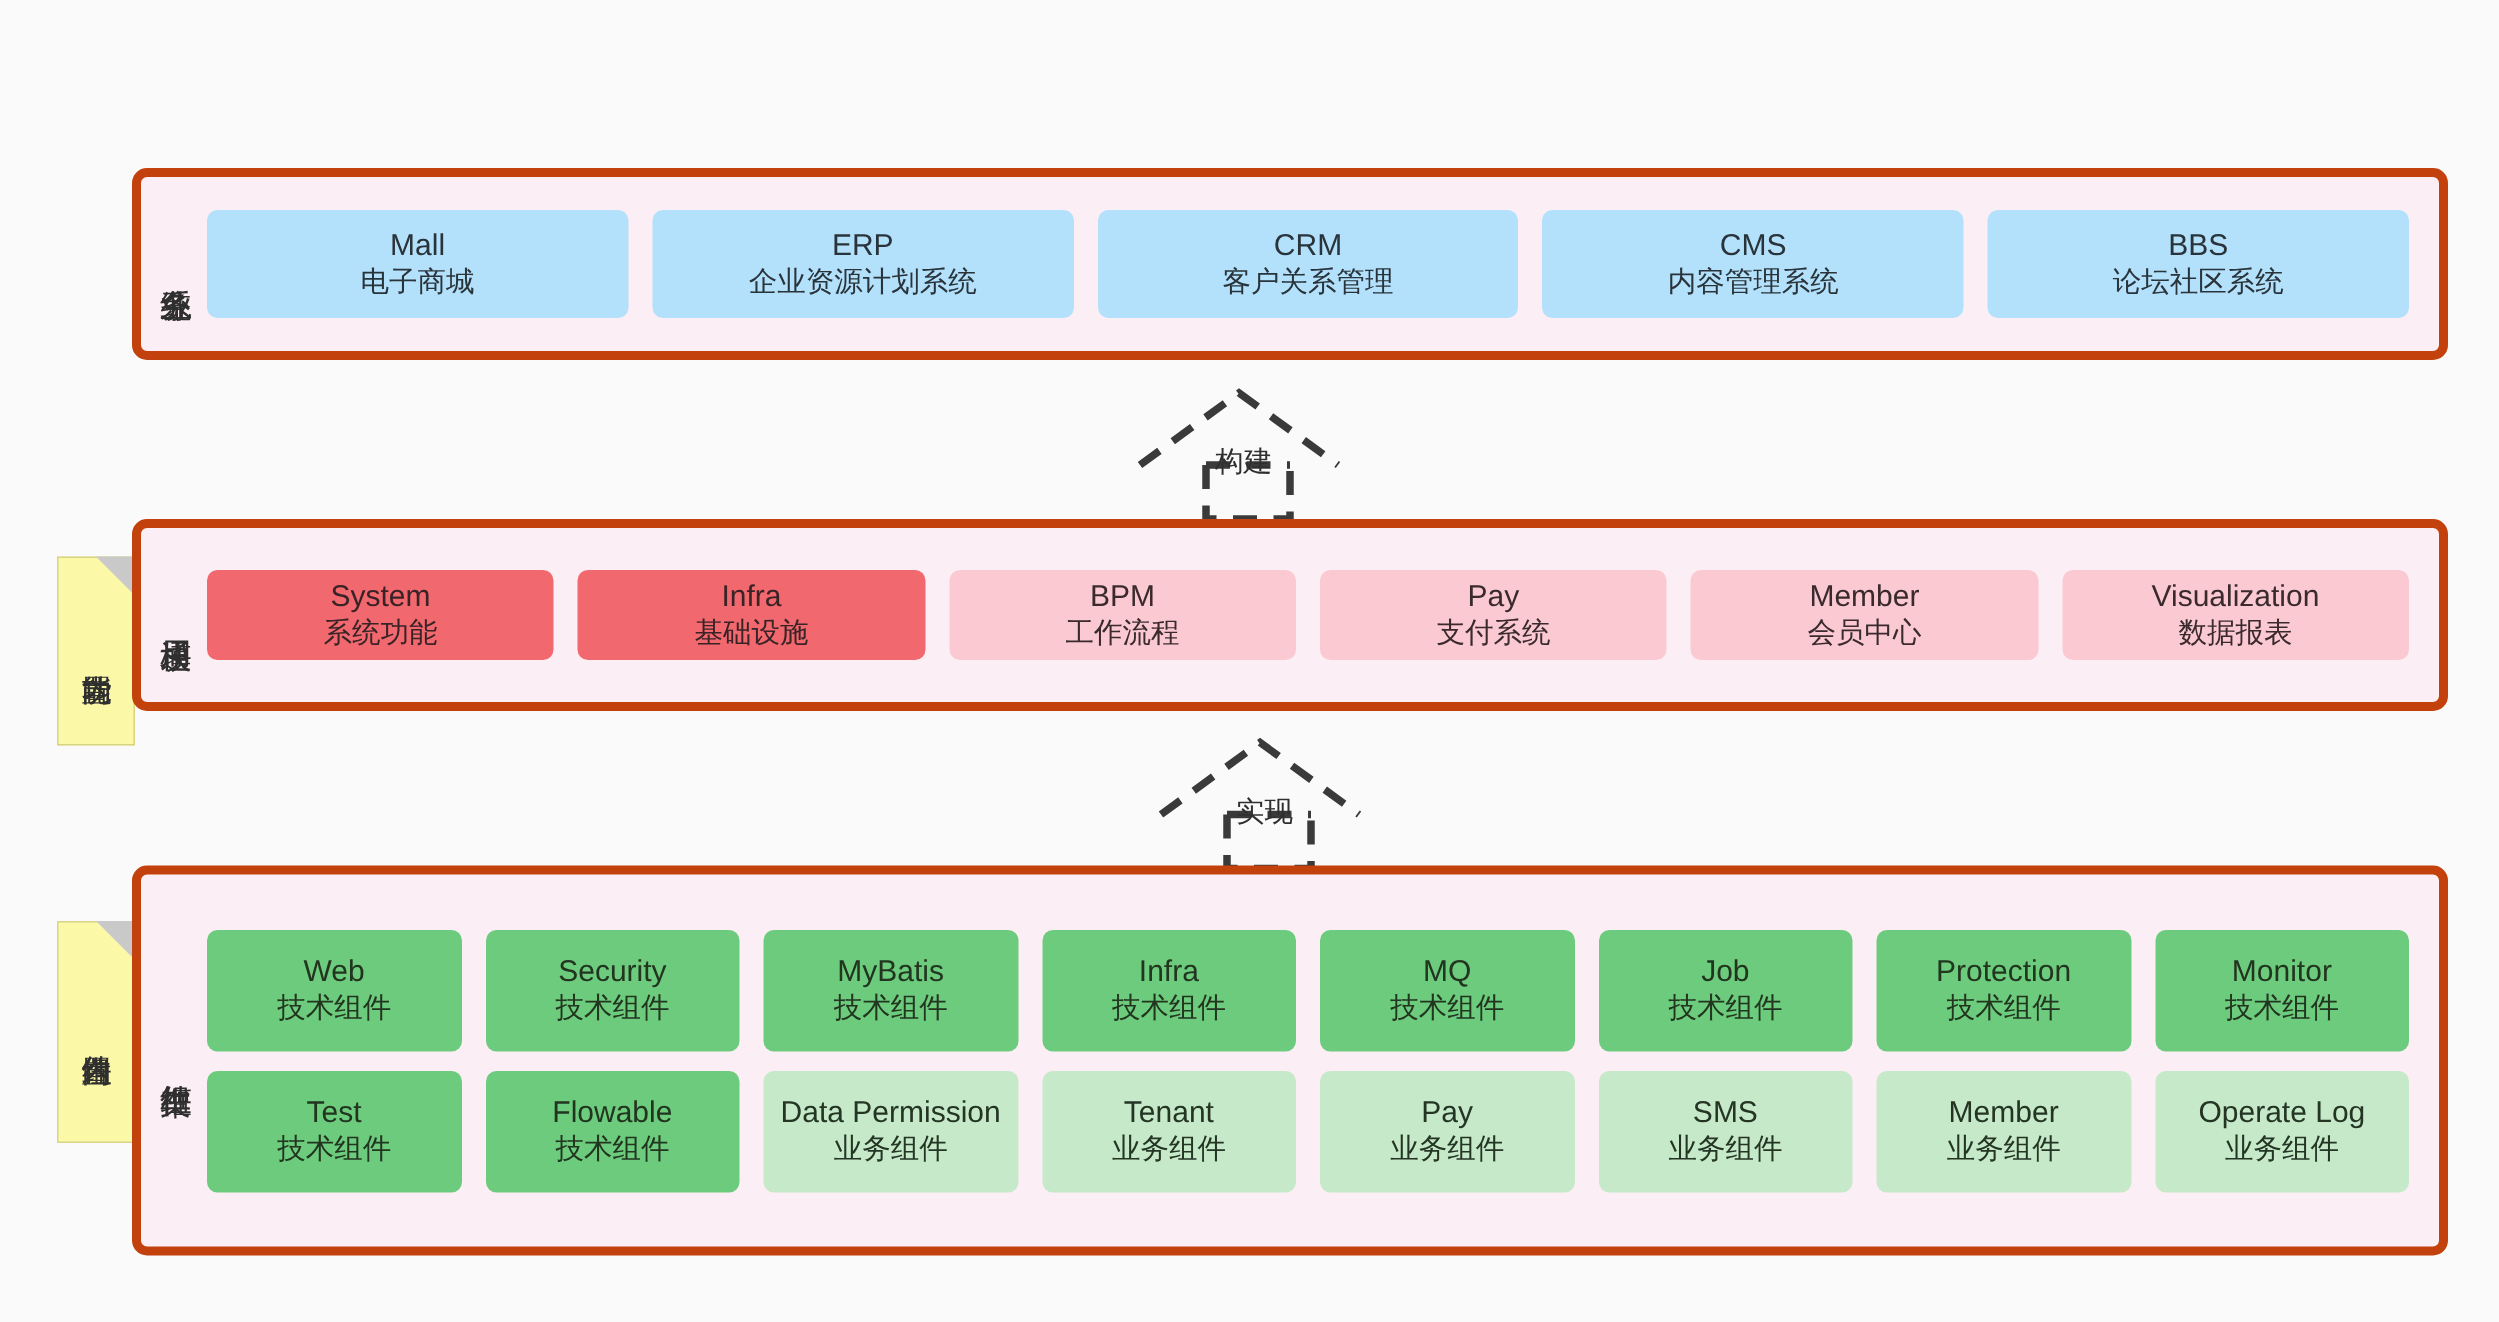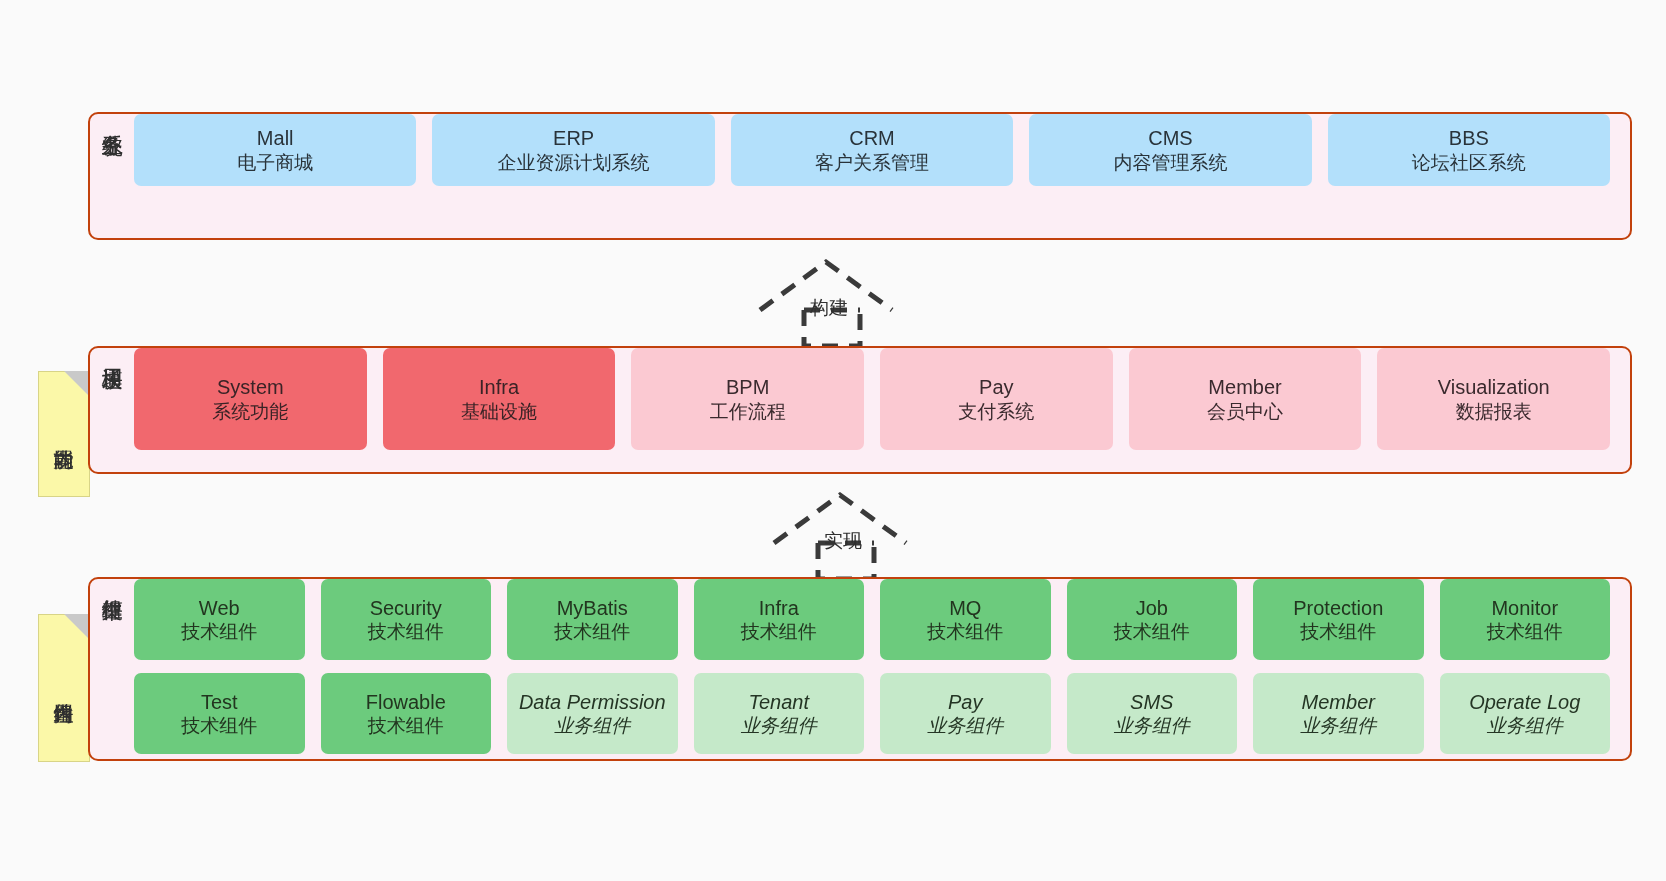--- a/index.html
+++ b/index.html
@@ -14,24 +14,24 @@
     font-family: "Liberation Sans", "DejaVu Sans", sans-serif;
     color: #333333;
     overflow: hidden;
   }
 
   
   .layer {
     position: absolute;
     box-sizing: border-box;
     background: #fceef5;
-    border: 2px solid #c2410c;
+    border: 6px solid #c2410c;
     border-radius: 10px;
     display: flex;
-    align-items: flex-start;
+    align-items: center;
   }
   .layer-title {
     flex: 0 0 auto;
     width: 44px;
     display: flex;
     align-items: center;
     justify-content: center;
     font-size: 21px;
     line-height: 1.08;
     letter-spacing: 0;
@@ -66,30 +66,30 @@
     user-select: none;
   }
   .cell .t1 { font-size: 20px; }
   .cell .t2 { font-size: 19px; }
 
   
   .c-blue        { background: #b3e0fb; color: #29333a; }
   .c-red         { background: #f1686e; color: #3a2326; }
   .c-pink        { background: #fbc9d2; color: #3a2a2e; }
   .c-green       { background: #6ccb7d; color: #22351f; }
-  .c-green-light { background: #c5e9c9; color: #243524; font-style: italic; }
+  .c-green-light { background: #c5e9c9; color: #243524; }
 
   
   #layer-business  { left: 88px;  top: 112px; width: 1544px; height: 128px; }
   #layer-business .cell { height: 72px; }
 
   #layer-modules   { left: 88px;  top: 346px; width: 1544px; height: 128px; }
-  #layer-modules .cell { height: 102px; }
-
-  #layer-framework { left: 88px;  top: 577px; width: 1544px; height: 184px; }
+  #layer-modules .cell { height: 60px; }
+
+  #layer-framework { left: 88px;  top: 577px; width: 1544px; height: 260px; }
   #layer-framework .cell { height: 81px; }
 
   
   .note {
     position: absolute;
     background: #fbf8a8;
     border: 1px solid #d8d487;
     display: flex;
     align-items: center;
     justify-content: center;

